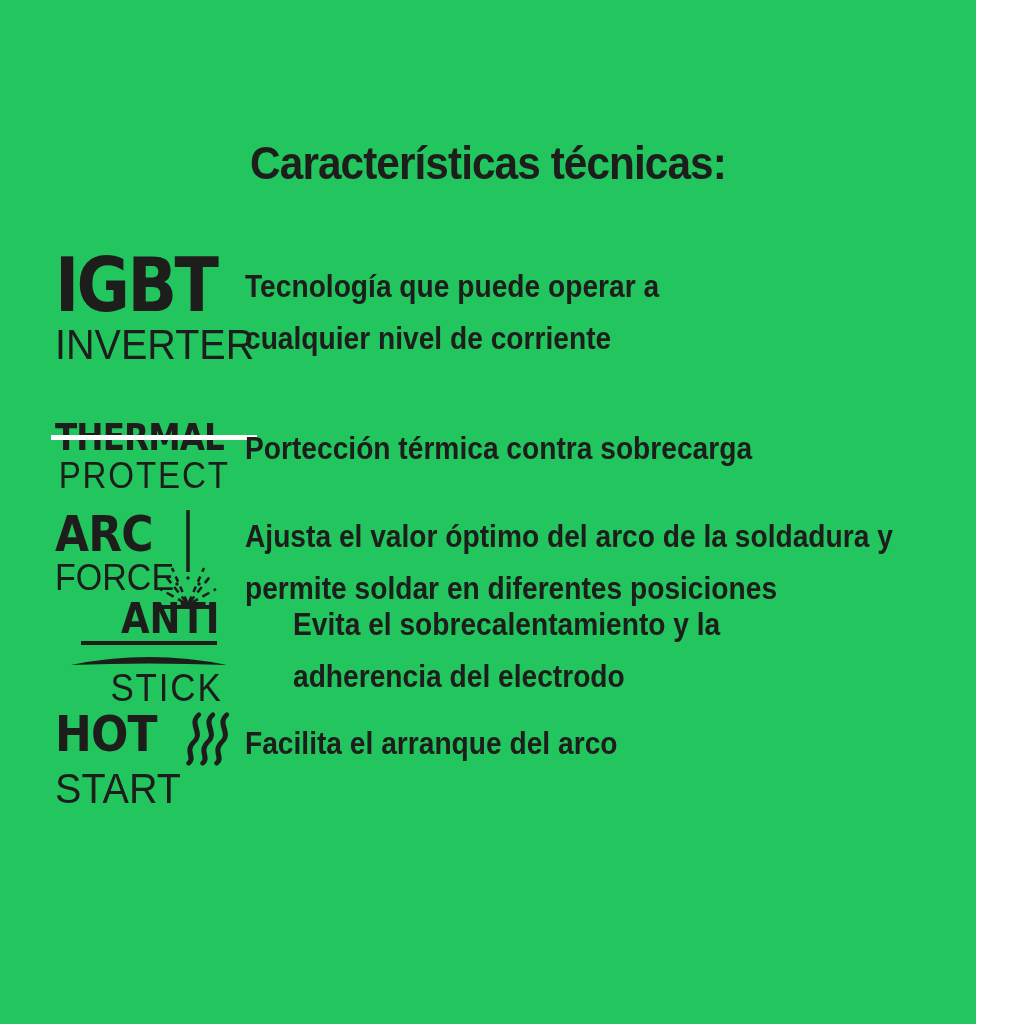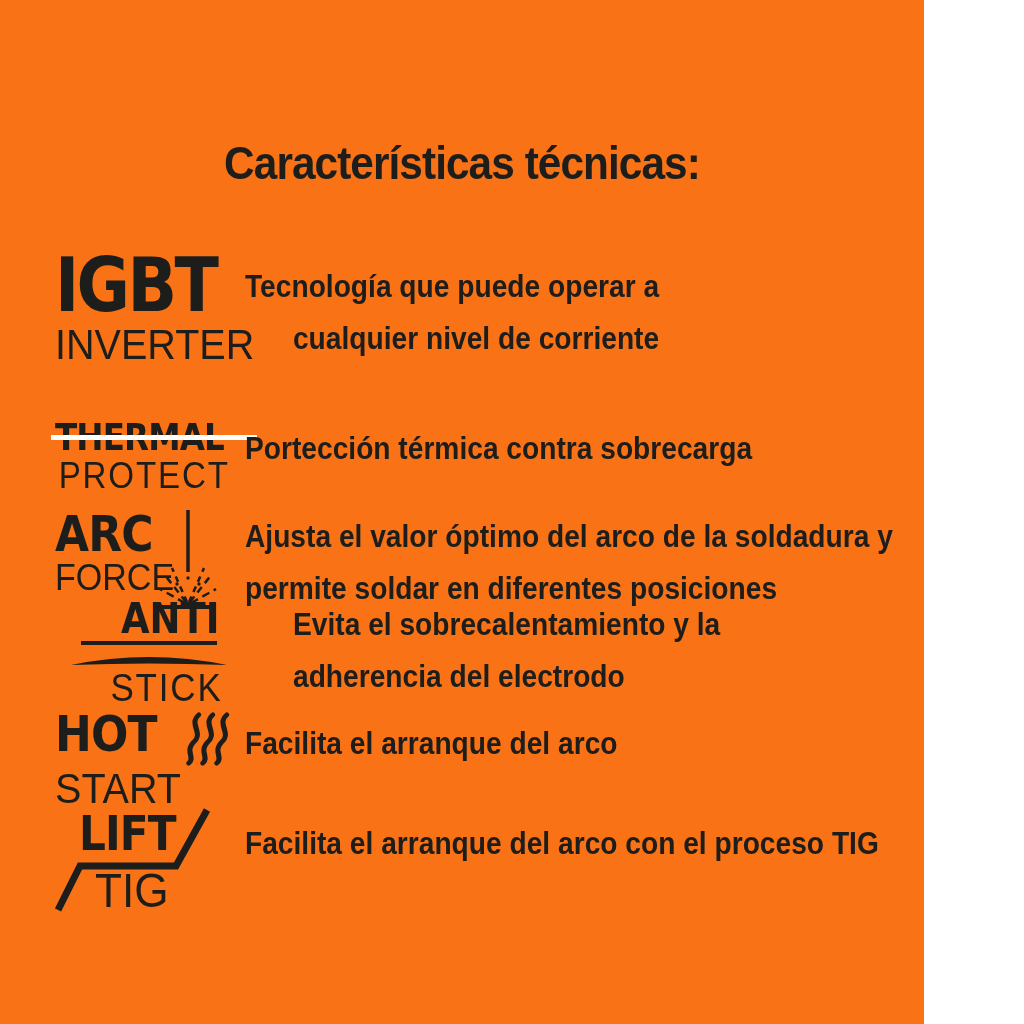--- a/index.html
+++ b/index.html
@@ -1,23 +1,22 @@
 <!DOCTYPE html>
 <html><head>
 <meta charset="utf-8">
 <style>
   html,body{margin:0;padding:0;background:#ffffff;}
   .canvas{
     position:relative;
-    width:888px;height:1024px;
-    background:#f97316;
+    width:976px;height:1024px;
+    background:#22c55e;
     color:#1d1d1b;
     font-family:"Liberation Sans",sans-serif;
     overflow:hidden;
-    padding-left:36px;
   }
   .title{
     position:absolute;top:136px;left:0;width:100%;
     text-align:center;
     font-size:46px;font-weight:700;letter-spacing:-1px;
     transform:scaleX(0.92);transform-origin:center top;
     white-space:nowrap;
   }
   .row{position:absolute;left:55px;display:flex;align-items:flex-start;}
   .logo{width:190px;flex:0 0 190px;}
@@ -34,21 +33,21 @@
   }
   .lg-light{
     font-family:"Liberation Sans",sans-serif;font-weight:400;
     transform:scaleX(0.92);transform-origin:left top;
     white-space:nowrap;
   }
   
   .row-igbt{top:252px;}
   .igbt-big{font-size:74px;line-height:66px;letter-spacing:-3px;}
   .igbt-sub{font-size:43px;line-height:46px;margin-top:3px;letter-spacing:0px;}
-  .row-igbt .desc{padding-top:8px;text-align:right;}
+  .row-igbt .desc{padding-top:8px;}
   
   .row-thermal{top:419px;text-align:right;}
   .thermal-wrap{position:relative;display:inline-block;}
   .thermal-big{font-size:37px;line-height:38px;letter-spacing:-1px;}
   .thermal-stripe{
     position:absolute;left:-4px;right:-10px;top:16px;height:5px;
     background:#ffffff;
   }
   .thermal-sub{font-size:36px;line-height:38px;letter-spacing:2px;}
   .row-thermal .desc{padding-top:3px;}
@@ -166,26 +165,14 @@
           </g>
         </svg>
       </div>
       <div class="lg-light hot-sub">START</div>
     </div>
     <div class="desc">
       <div class="dline">Facilita el arranque del arco</div>
     </div>
   </div>
 
-  <div class="row row-lift">
-    <div class="logo lift-logo">
-      <div class="lg-heavy lift-big">LIFT</div>
-      <svg class="lift-stroke" width="170" height="112" viewBox="0 0 170 112">
-        <polyline class="stroke" stroke-width="7" points="152,2 121,58 25,58 3,102"></polyline>
-      </svg>
-      <div class="lg-light lift-sub">TIG</div>
-    </div>
-    <div class="desc">
-      <div class="dline">Facilita el arranque del arco con el proceso TIG</div>
-    </div>
-  </div>
 
 </div>
 
 </body></html>

